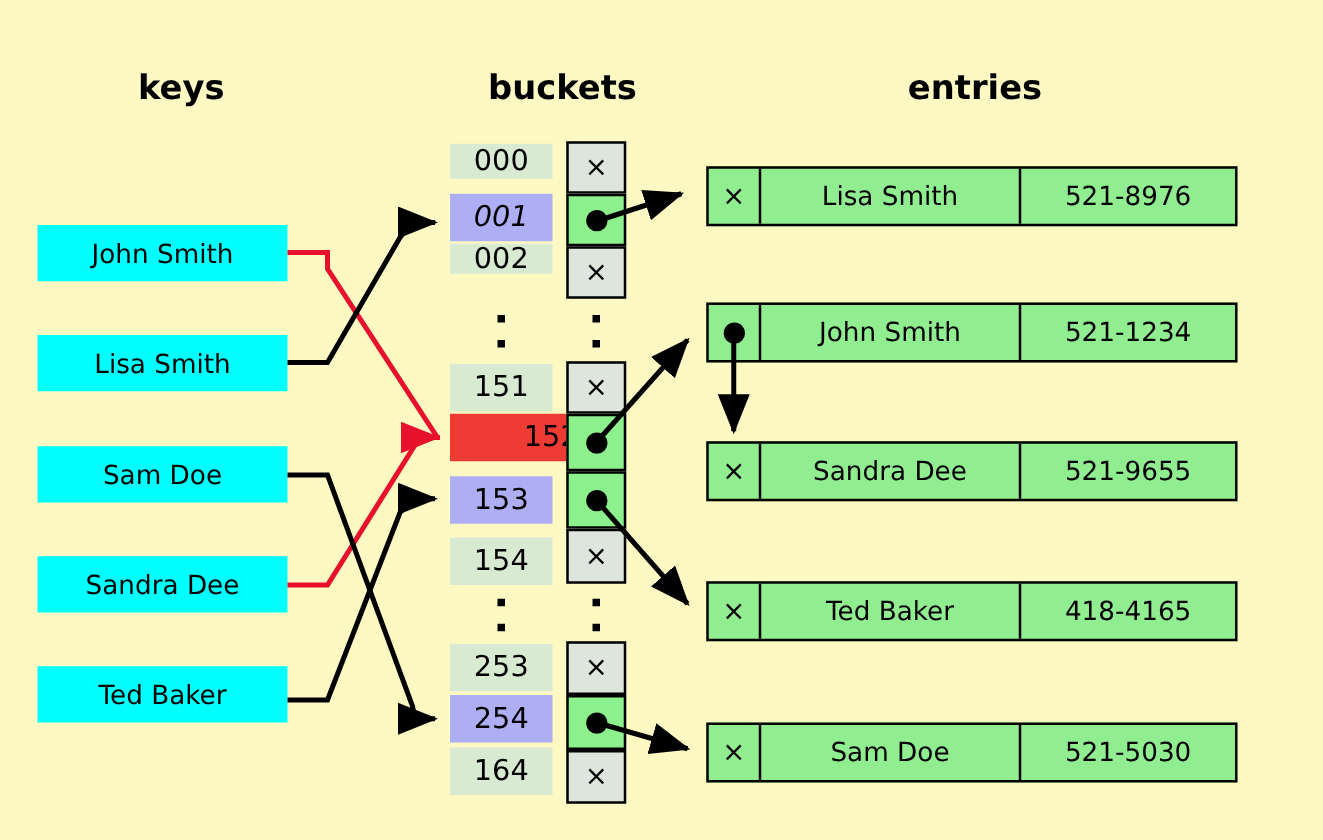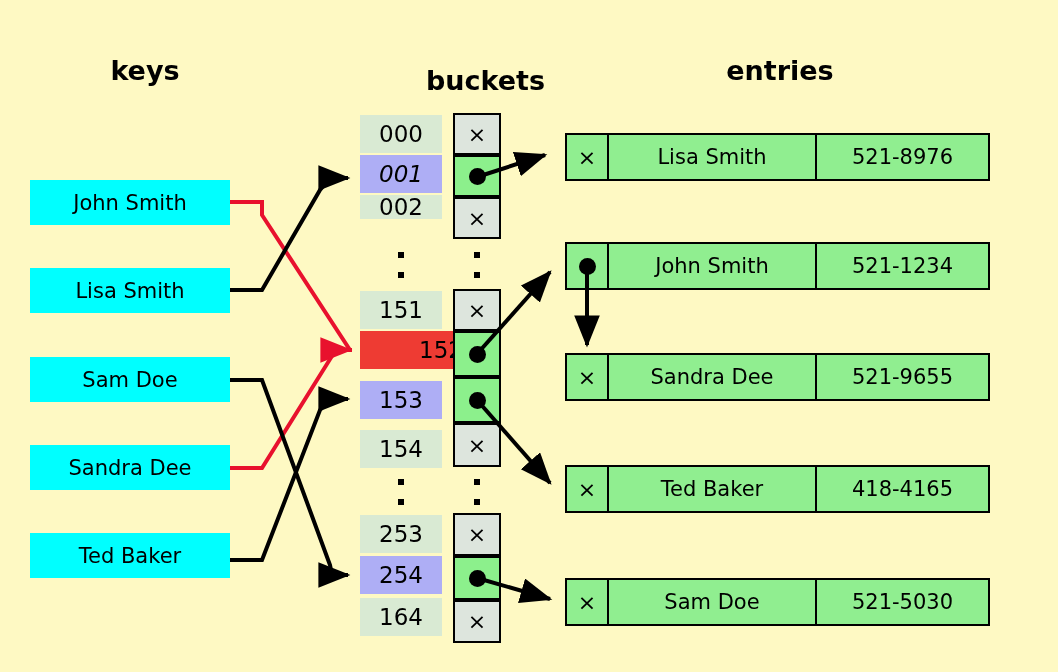--- a/index.html
+++ b/index.html
@@ -133,30 +133,30 @@
     height: 672px;
     pointer-events: none;
   }
 </style>
 </head>
 <body>
 
 <div id="stage">
 
   <div class="hdr" style="left:20px; top:55px; width:250px;">keys</div>
-  <div class="hdr" style="left:355px; top:65px; width:190px;text-align:right;">buckets</div>
+  <div class="hdr" style="left:355px; top:55px; width:190px;">buckets</div>
   <div class="hdr" style="left:620px; top:55px; width:320px;">entries</div>
 
   <div class="key-box" style="left:30px; top:180px; width:200px; height:45px;">John Smith</div>
   <div class="key-box" style="left:30px; top:268px; width:200px; height:45px;">Lisa Smith</div>
   <div class="key-box" style="left:30px; top:357px; width:200px; height:45px;">Sam Doe</div>
   <div class="key-box" style="left:30px; top:445px; width:200px; height:45px;">Sandra Dee</div>
   <div class="key-box" style="left:30px; top:533px; width:200px; height:45px;">Ted Baker</div>
 
-  <div class="idx" style="left:360px; top:115px; width:82px; height:38px;">000</div>
+  <div class="idx" style="left:360px; top:115px; width:82px; height:28px;">000</div>
   <div class="idx hl-blue" style="left:360px; top:155px; width:82px; height:38px;font-style:italic;">001</div>
   <div class="idx" style="left:360px; top:195px; width:82px; height:24px;">002</div>
 
   <div class="slot" style="left:453px; top:113px; width:48px; height:42px;">×</div>
   <div class="slot filled" style="left:453px; top:155px; width:48px; height:42px;">
     <span class="dot"></span>
   </div>
   <div class="slot" style="left:453px; top:197px; width:48px; height:42px;">×</div>
 
   <div class="vdots" style="left:398px; top:252px; width:6px; height:26px;">

